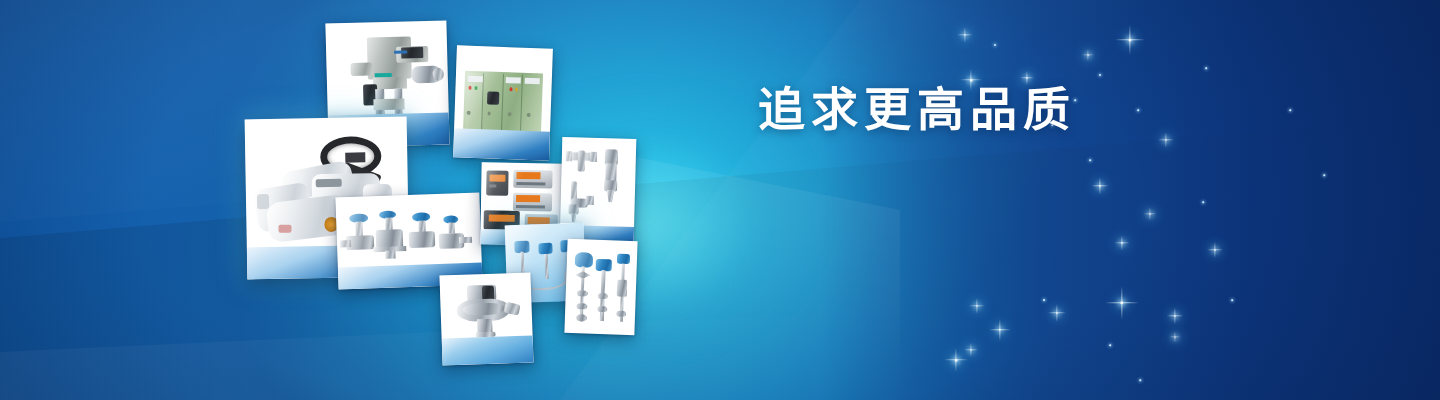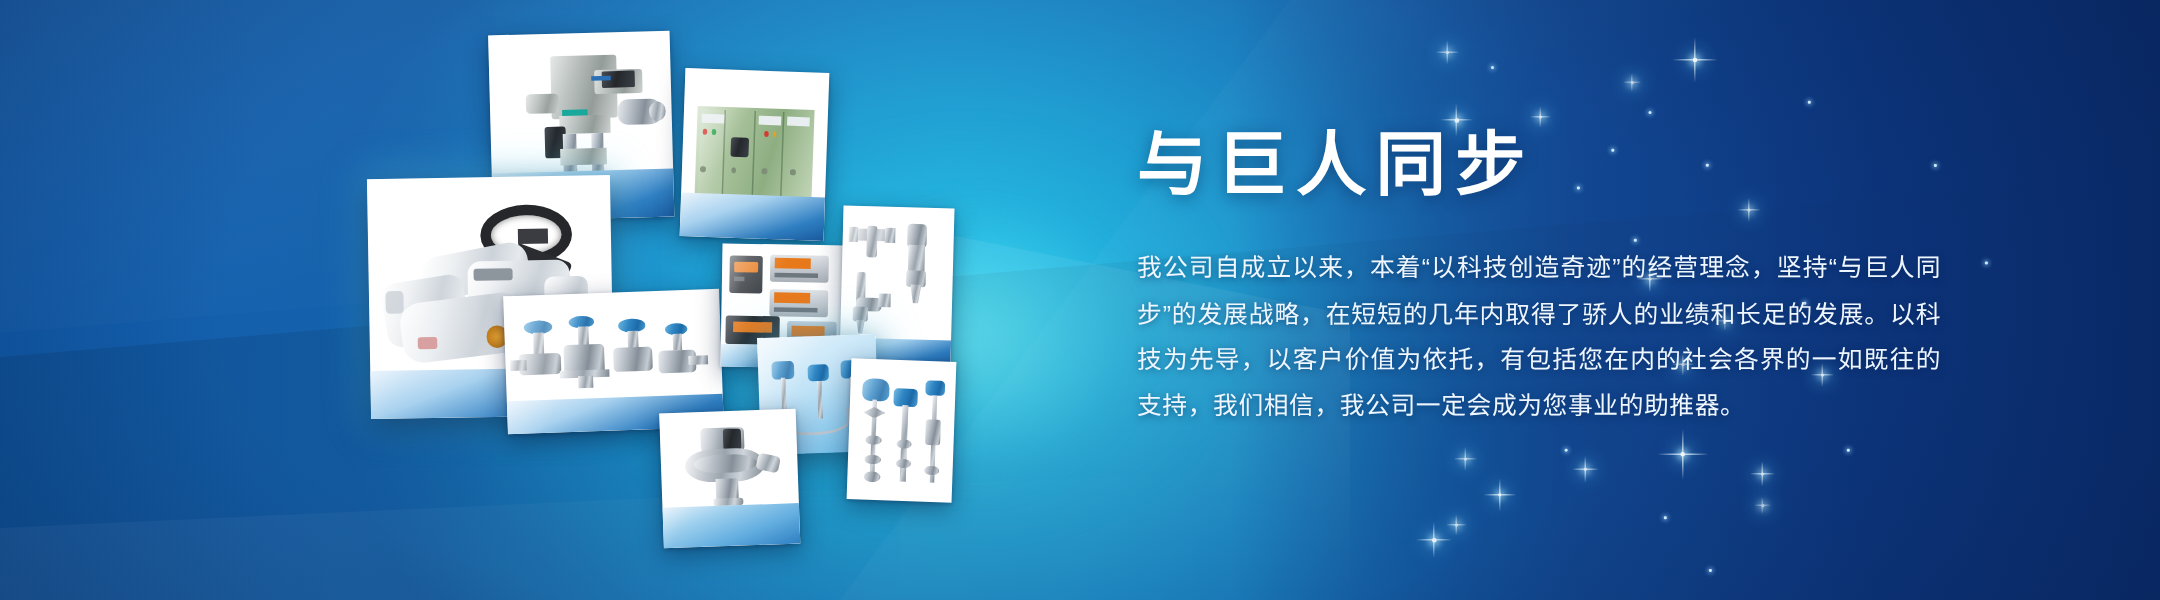--- a/index.html
+++ b/index.html
@@ -437,19 +437,16 @@
     <div class="dot" style="left:1203px;top:202px;width:1.6px;height:1.6px;"></div>
     <div class="dot" style="left:1044px;top:300px;width:1.8px;height:1.8px;"></div>
     <div class="dot" style="left:1110px;top:345px;width:1.6px;height:1.6px;"></div>
     <div class="dot" style="left:1232px;top:300px;width:1.6px;height:1.6px;"></div>
     <div class="dot" style="left:1140px;top:380px;width:1.5px;height:1.5px;"></div>
     <div class="dot" style="left:1290px;top:110px;width:1.5px;height:1.5px;"></div>
     <div class="dot" style="left:1324px;top:175px;width:1.5px;height:1.5px;"></div>
   </div>
 
   <div id="copy">
-    <div id="title">与巨人同步</div>
-    <div id="body">
-      <p>我公司自成立以来，本着“以科技创造奇迹”的经营理念，坚持“与巨人同步”的发展战略，在短短的几年内取得了骄人的业绩和长足的发展。以科技为先导，以客户价值为依托，有包括您在内的社会各界的一如既往的支持，我们相信，我公司一定会成为您事业的助推器。</p>
-    </div>
+    <div id="title">追求更高品质</div>
   </div>
 
 </div>
 
 </body></html>

